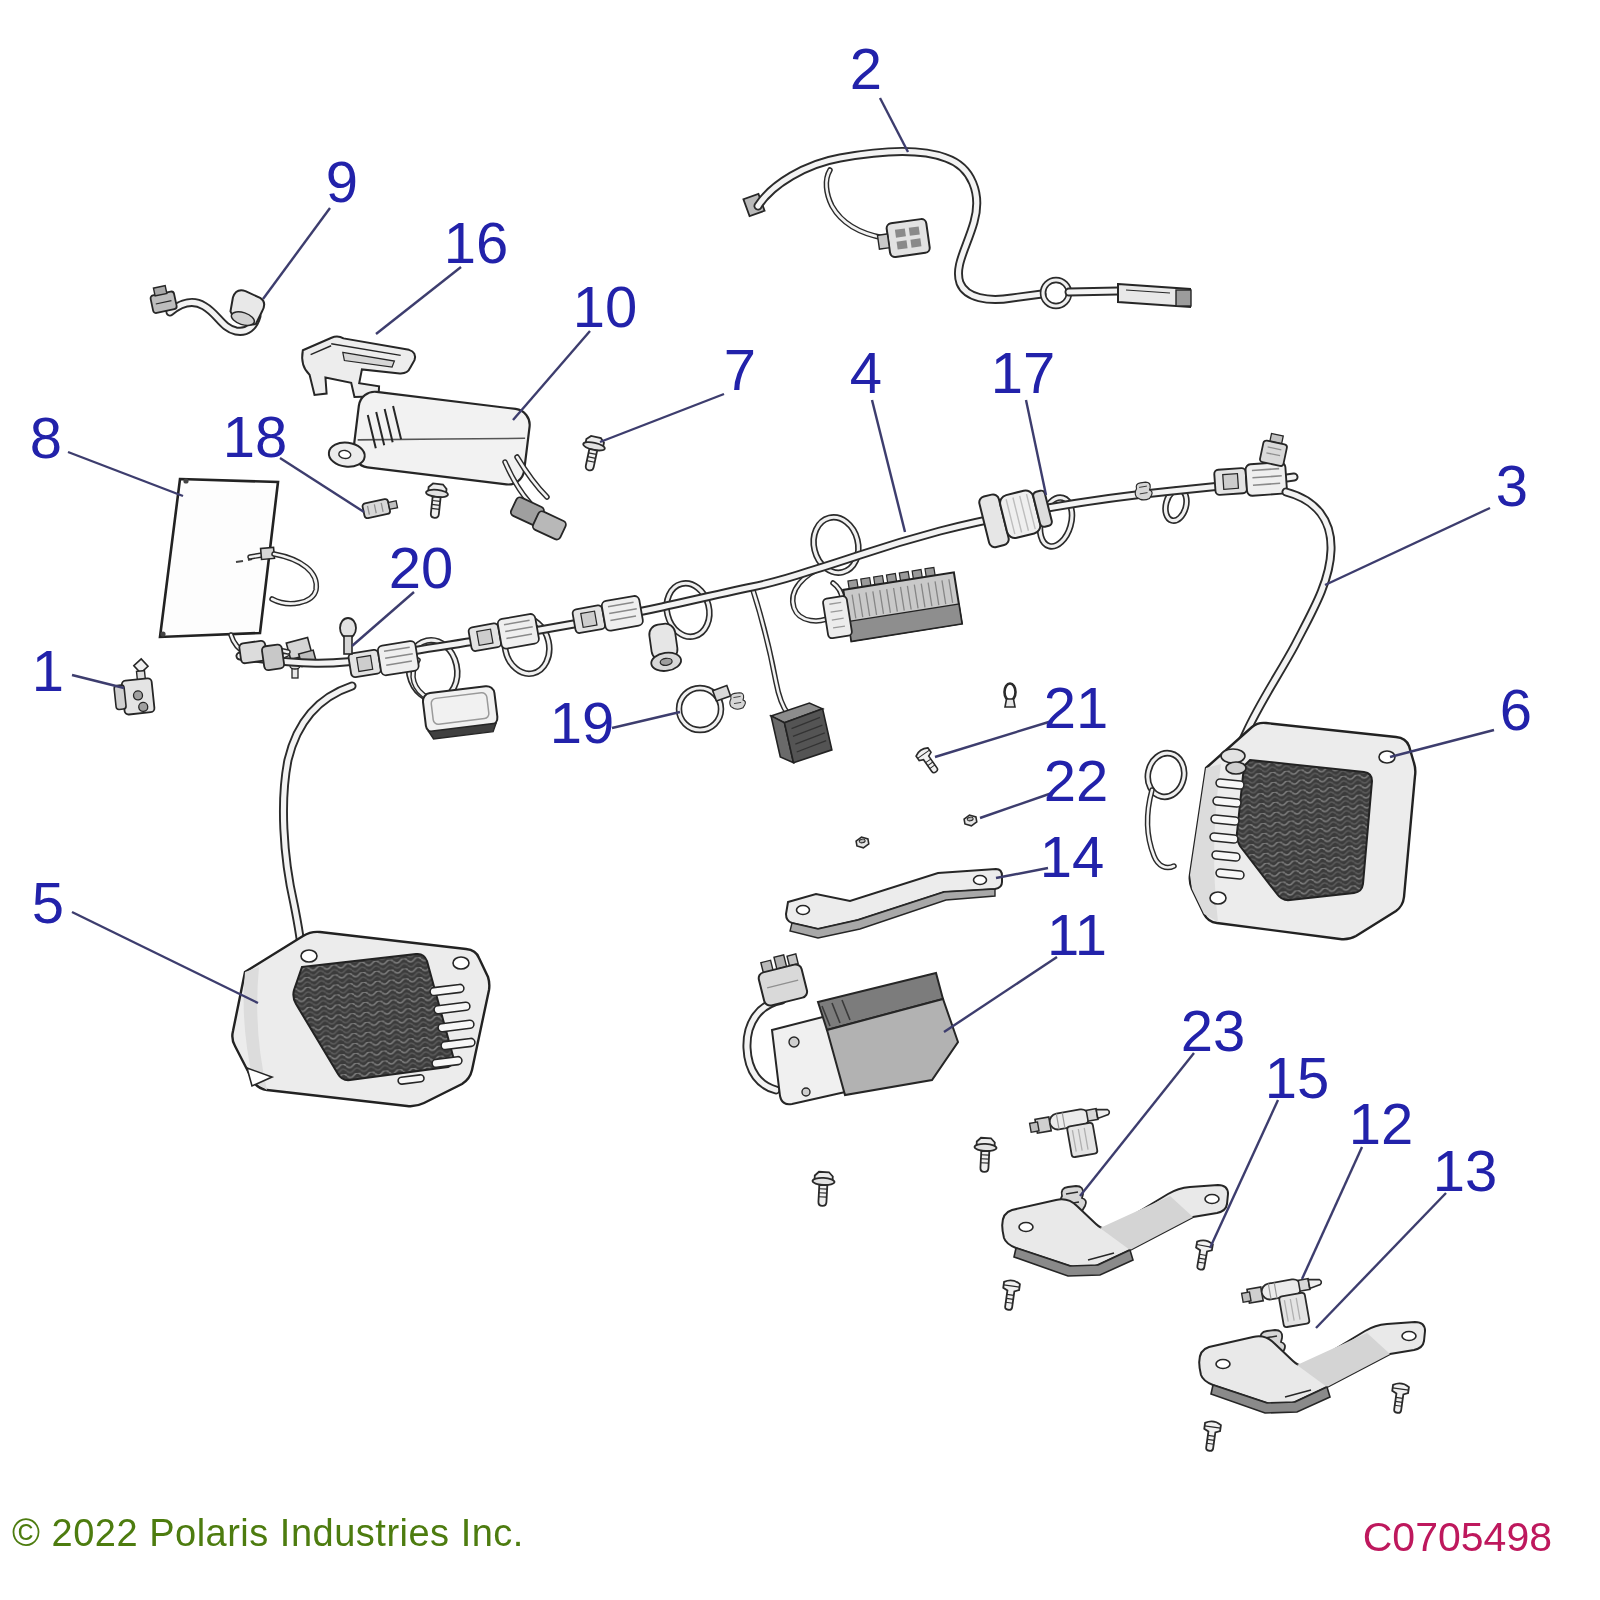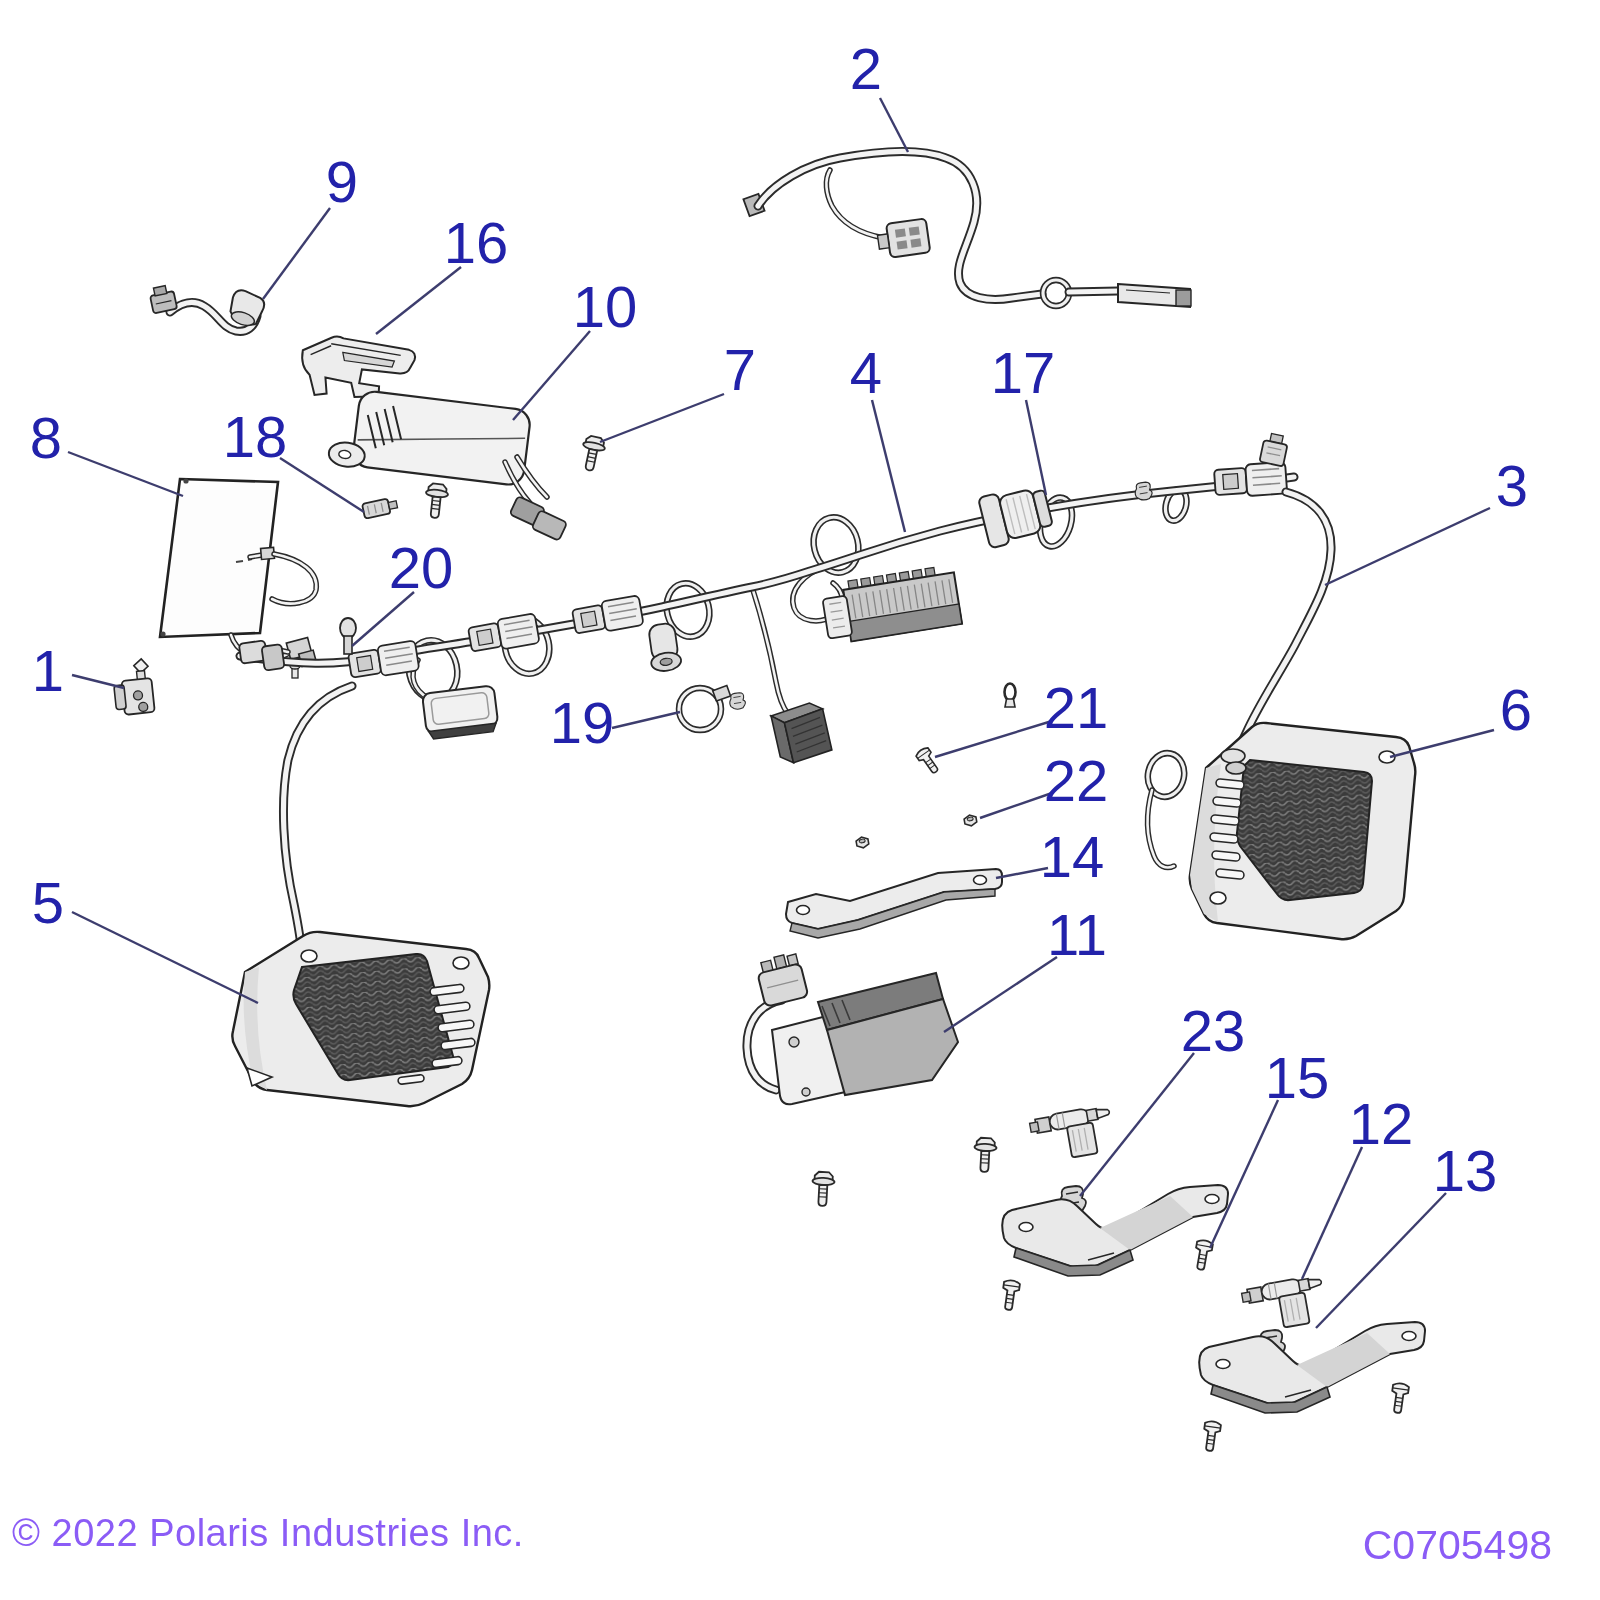--- a/index.html
+++ b/index.html
@@ -11,27 +11,26 @@
   
   .tube { fill:none; stroke:#2b2b2b; stroke-width:9; stroke-linecap:round; }
   .tube.thin { stroke-width:5.5; }
   .tube.core { stroke:#f3f3f3; stroke-width:5.2; }
   .tube.thin.core { stroke:#f3f3f3; stroke-width:2.6; }
   .loop { fill:none; stroke:#2b2b2b; stroke-width:6.5; }
   .loop.core { stroke:#f0f0f0; stroke-width:3.2; }
   .callout-text { font-size:58px; font-weight:500; }
   .leader { stroke-width:2.4; fill:none; }
   .copyright {
-    position:absolute; left:12px; top:1512px; font-size:38px; color:#8b5cf6;
+    position:absolute; left:12px; top:1512px; font-size:38px; color:#4d7c0f;
     letter-spacing:0.5px; white-space:nowrap;
   }
   .part-code {
-    position:absolute; right:48px; top:1514px; font-size:41px; color:#8b5cf6;
+    position:absolute; right:48px; top:1514px; font-size:41px; color:#be185d;
     white-space:nowrap;
-    margin-top:8px;
   }
 </style>
 </head>
 <body>
 
 <div class="stage">
 <svg viewBox="0 0 1600 1600" width="1600" height="1600">
   <defs>
     <pattern id="mesh" width="14" height="10" patternUnits="userSpaceOnUse" patternTransform="rotate(-5)">
       <rect width="14" height="10" fill="#3b3b3b"></rect>

